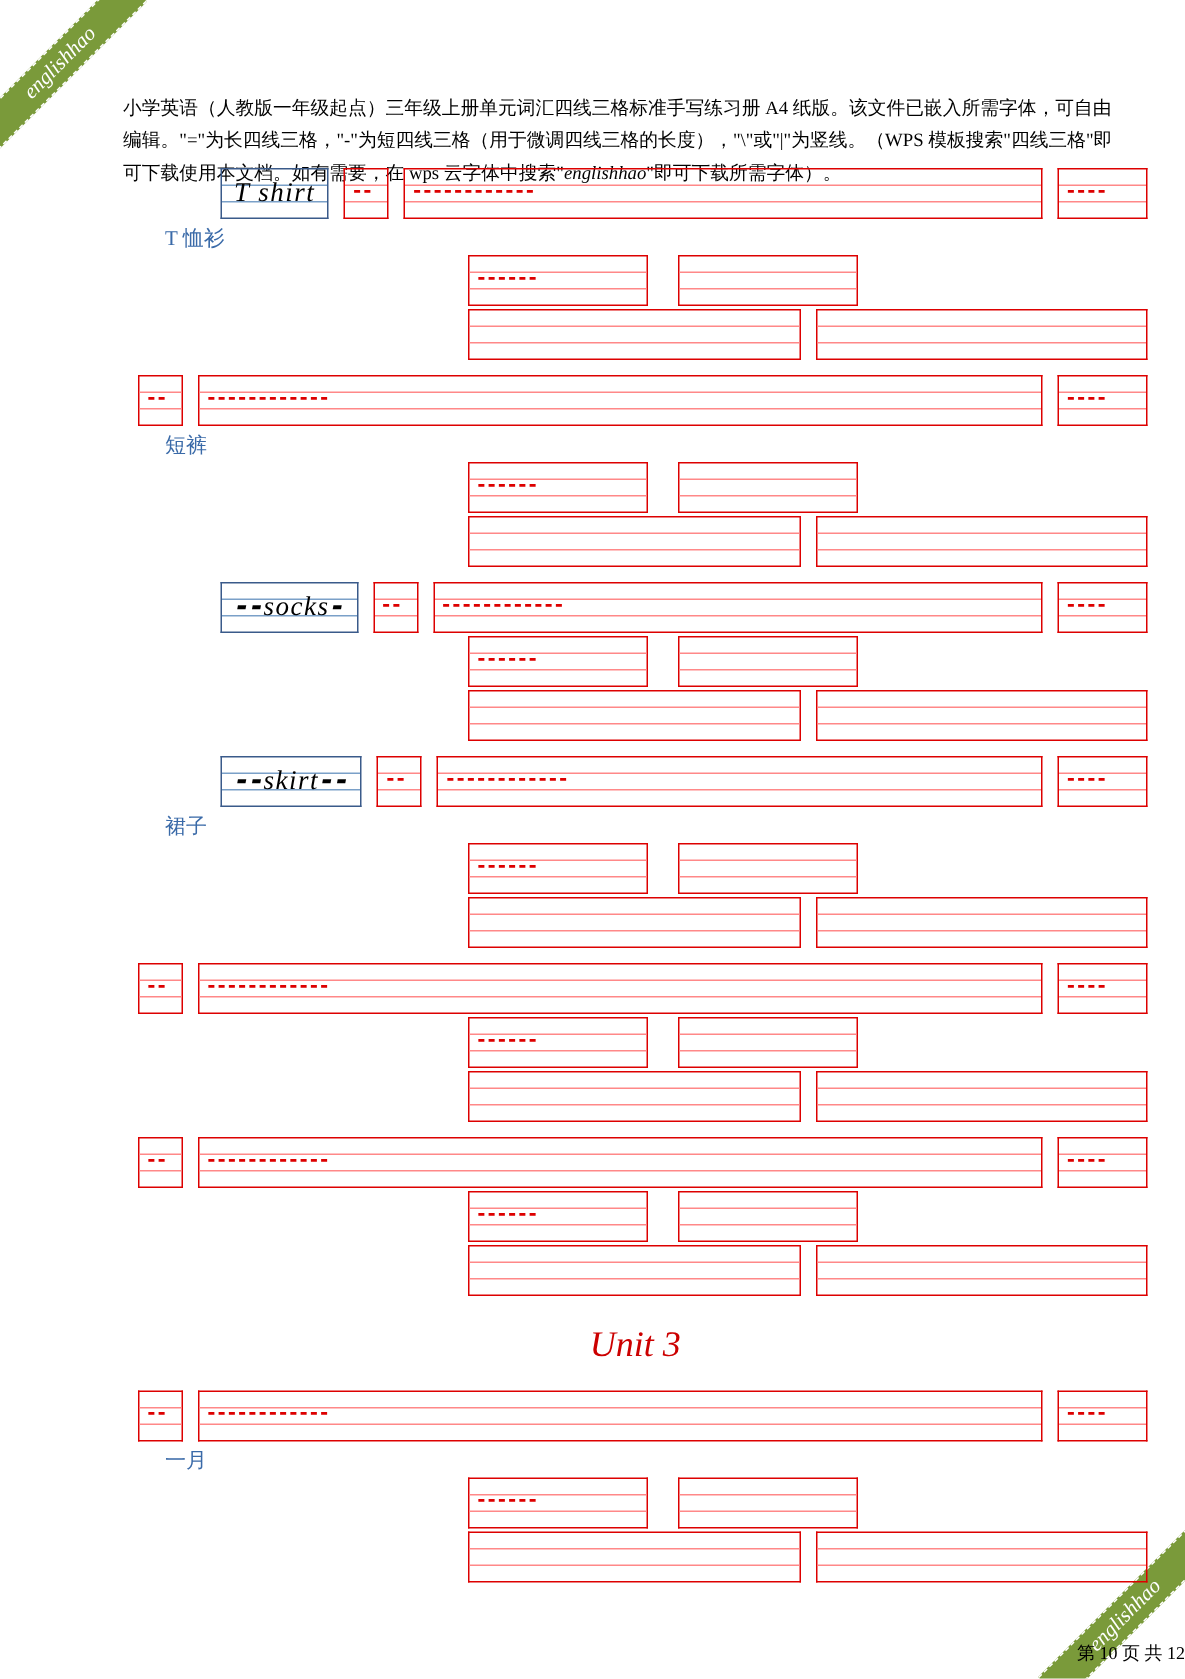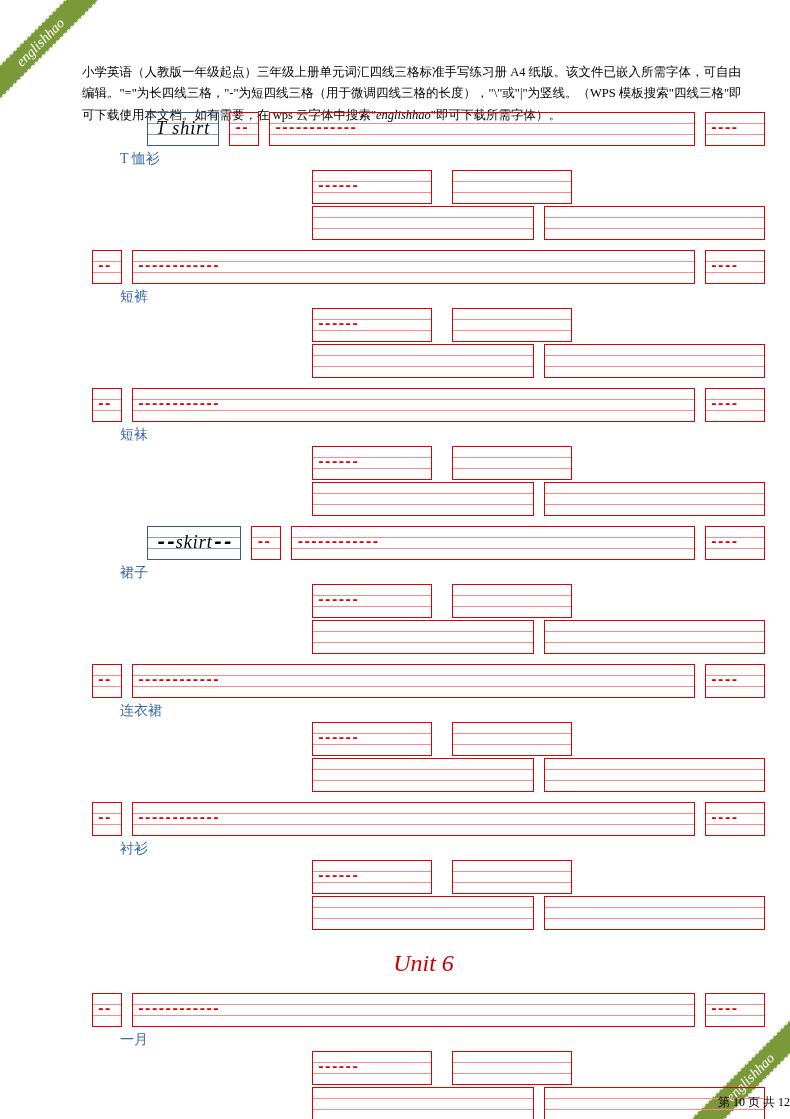--- a/index.html
+++ b/index.html
@@ -118,21 +118,21 @@
     font-weight: bold;
     color: #d00;
     line-height: 32px;
     letter-spacing: -1px;
     padding: 0 4px;
     white-space: nowrap;
   }
   .cn-label {
     color: #3a6aa8;
     font-size: 14px;
-    margin-left: 38px;
+    margin-left: 28px;
     margin-top: 2px;
     margin-bottom: 2px;
   }
   .sub-row {
     display: flex;
     justify-content: flex-start;
     margin-left: 220px;
     height: 36px;
   }
   .unit-title {
@@ -246,64 +246,68 @@
             <div class="mid2"></div>
           </div>
           <div class="red-box flex1">
             <div class="mid1"></div>
             <div class="mid2"></div>
           </div>
         </div>
       </div>
       <div class="entry">
         <div class="word-row">
-          <div class="red-box" style="width:30px">
-            <div class="mid1"></div>
-            <div class="mid2"></div>
-            <div class="red-dashes">--</div>
-          </div>
-          <div class="red-box flex1">
-            <div class="mid1"></div>
-            <div class="mid2"></div>
-            <div class="red-dashes">------------</div>
-          </div>
-          <div class="red-box" style="width:60px">
-            <div class="mid1"></div>
-            <div class="mid2"></div>
-            <div class="red-dashes">----</div>
-          </div>
-        </div>
-        <div class="cn-label">短袜</div>
-        <div class="sub-row">
-          <div class="red-box" style="width:120px">
-            <div class="mid1"></div>
-            <div class="mid2"></div>
-            <div class="red-dashes">------</div>
-          </div>
-          <div class="red-box" style="width:120px;margin-left:20px">
-            <div class="mid1"></div>
-            <div class="mid2"></div>
-          </div>
-        </div>
-        <div class="sub-row">
-          <div class="red-box flex1">
-            <div class="mid1"></div>
-            <div class="mid2"></div>
-          </div>
-          <div class="red-box flex1">
-            <div class="mid1"></div>
-            <div class="mid2"></div>
-          </div>
-        </div>
-      </div>
-      <div class="entry">
-        <div class="word-row">
           <div class="word-box">
             <div class="mid1"></div>
             <div class="mid2"></div>
+            <div class="word-text"><span class="dashes">--</span>socks<span class="dashes">-</span></div>
+          </div>
+          <div class="red-box" style="width:30px">
+            <div class="mid1"></div>
+            <div class="mid2"></div>
+            <div class="red-dashes">--</div>
+          </div>
+          <div class="red-box flex1">
+            <div class="mid1"></div>
+            <div class="mid2"></div>
+            <div class="red-dashes">------------</div>
+          </div>
+          <div class="red-box" style="width:60px">
+            <div class="mid1"></div>
+            <div class="mid2"></div>
+            <div class="red-dashes">----</div>
+          </div>
+        </div>
+        <div class="sub-row">
+          <div class="red-box" style="width:120px">
+            <div class="mid1"></div>
+            <div class="mid2"></div>
+            <div class="red-dashes">------</div>
+          </div>
+          <div class="red-box" style="width:120px;margin-left:20px">
+            <div class="mid1"></div>
+            <div class="mid2"></div>
+          </div>
+        </div>
+        <div class="sub-row">
+          <div class="red-box flex1">
+            <div class="mid1"></div>
+            <div class="mid2"></div>
+          </div>
+          <div class="red-box flex1">
+            <div class="mid1"></div>
+            <div class="mid2"></div>
+          </div>
+        </div>
+      </div>
+      <div class="entry">
+        <div class="word-row">
+          <div class="word-box">
+            <div class="mid1"></div>
+            <div class="mid2"></div>
             <div class="word-text"><span class="dashes">--</span>skirt<span class="dashes">--</span></div>
           </div>
           <div class="red-box" style="width:30px">
             <div class="mid1"></div>
             <div class="mid2"></div>
             <div class="red-dashes">--</div>
           </div>
           <div class="red-box flex1">
             <div class="mid1"></div>
             <div class="mid2"></div>
@@ -349,62 +353,60 @@
             <div class="mid1"></div>
             <div class="mid2"></div>
             <div class="red-dashes">------------</div>
           </div>
           <div class="red-box" style="width:60px">
             <div class="mid1"></div>
             <div class="mid2"></div>
             <div class="red-dashes">----</div>
           </div>
         </div>
-        <div class="cn-label">连衣裙</div>
-        <div class="sub-row">
-          <div class="red-box" style="width:120px">
-            <div class="mid1"></div>
-            <div class="mid2"></div>
-            <div class="red-dashes">------</div>
-          </div>
-          <div class="red-box" style="width:120px;margin-left:20px">
-            <div class="mid1"></div>
-            <div class="mid2"></div>
-          </div>
-        </div>
-        <div class="sub-row">
-          <div class="red-box flex1">
-            <div class="mid1"></div>
-            <div class="mid2"></div>
-          </div>
-          <div class="red-box flex1">
-            <div class="mid1"></div>
-            <div class="mid2"></div>
-          </div>
-        </div>
-      </div>
-      <div class="entry">
-        <div class="word-row">
-          <div class="red-box" style="width:30px">
-            <div class="mid1"></div>
-            <div class="mid2"></div>
-            <div class="red-dashes">--</div>
-          </div>
-          <div class="red-box flex1">
-            <div class="mid1"></div>
-            <div class="mid2"></div>
-            <div class="red-dashes">------------</div>
-          </div>
-          <div class="red-box" style="width:60px">
-            <div class="mid1"></div>
-            <div class="mid2"></div>
-            <div class="red-dashes">----</div>
-          </div>
-        </div>
-        <div class="cn-label">衬衫</div>
+        <div class="sub-row">
+          <div class="red-box" style="width:120px">
+            <div class="mid1"></div>
+            <div class="mid2"></div>
+            <div class="red-dashes">------</div>
+          </div>
+          <div class="red-box" style="width:120px;margin-left:20px">
+            <div class="mid1"></div>
+            <div class="mid2"></div>
+          </div>
+        </div>
+        <div class="sub-row">
+          <div class="red-box flex1">
+            <div class="mid1"></div>
+            <div class="mid2"></div>
+          </div>
+          <div class="red-box flex1">
+            <div class="mid1"></div>
+            <div class="mid2"></div>
+          </div>
+        </div>
+      </div>
+      <div class="entry">
+        <div class="word-row">
+          <div class="red-box" style="width:30px">
+            <div class="mid1"></div>
+            <div class="mid2"></div>
+            <div class="red-dashes">--</div>
+          </div>
+          <div class="red-box flex1">
+            <div class="mid1"></div>
+            <div class="mid2"></div>
+            <div class="red-dashes">------------</div>
+          </div>
+          <div class="red-box" style="width:60px">
+            <div class="mid1"></div>
+            <div class="mid2"></div>
+            <div class="red-dashes">----</div>
+          </div>
+        </div>
         <div class="sub-row">
           <div class="red-box" style="width:120px">
             <div class="mid1"></div>
             <div class="mid2"></div>
             <div class="red-dashes">------</div>
           </div>
           <div class="red-box" style="width:120px;margin-left:20px">
             <div class="mid1"></div>
             <div class="mid2"></div>
           </div>
@@ -414,21 +416,21 @@
             <div class="mid1"></div>
             <div class="mid2"></div>
           </div>
           <div class="red-box flex1">
             <div class="mid1"></div>
             <div class="mid2"></div>
           </div>
         </div>
       </div>
     </div>
-  <div class="unit-title">Unit 6</div>
+  <div class="unit-title">Unit 3</div>
   <div id="list2">
       <div class="entry">
         <div class="word-row">
           <div class="red-box" style="width:30px">
             <div class="mid1"></div>
             <div class="mid2"></div>
             <div class="red-dashes">--</div>
           </div>
           <div class="red-box flex1">
             <div class="mid1"></div>

